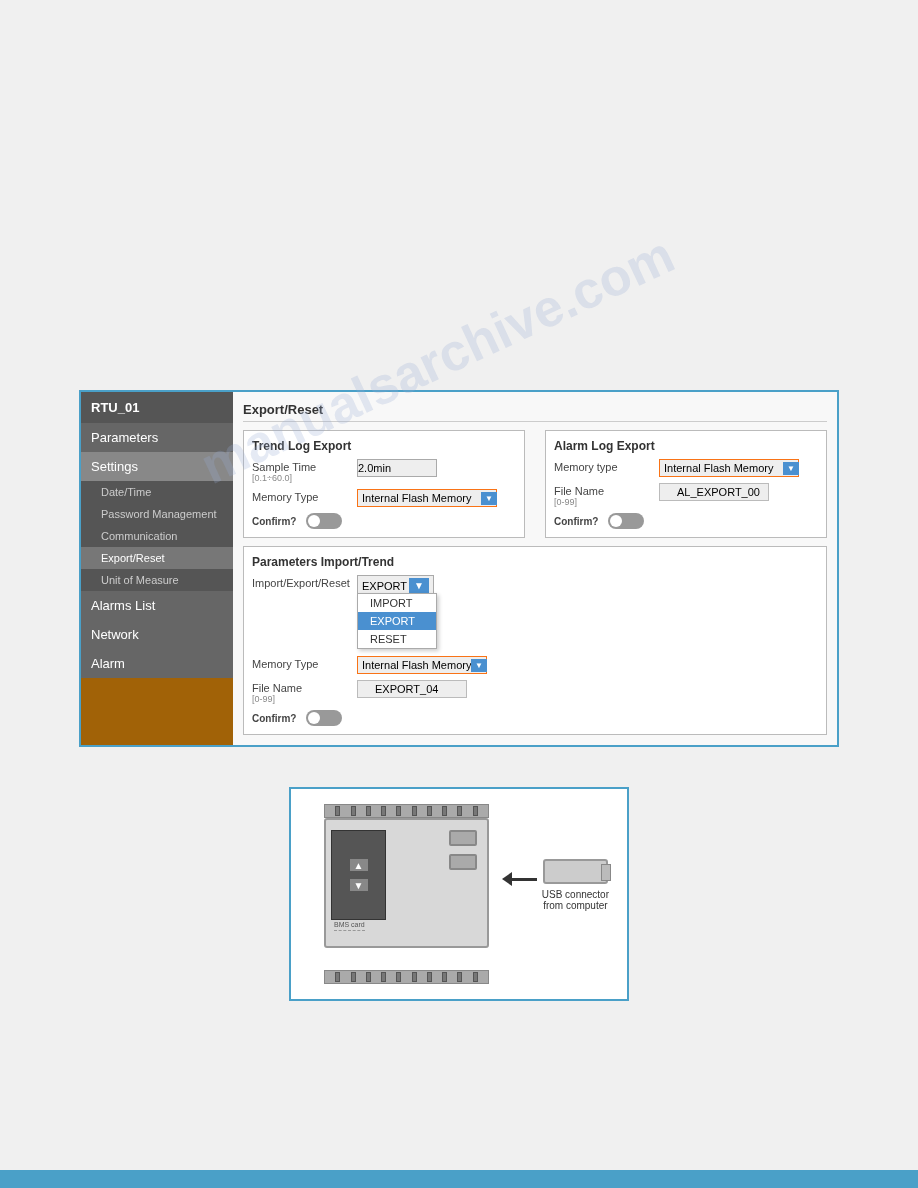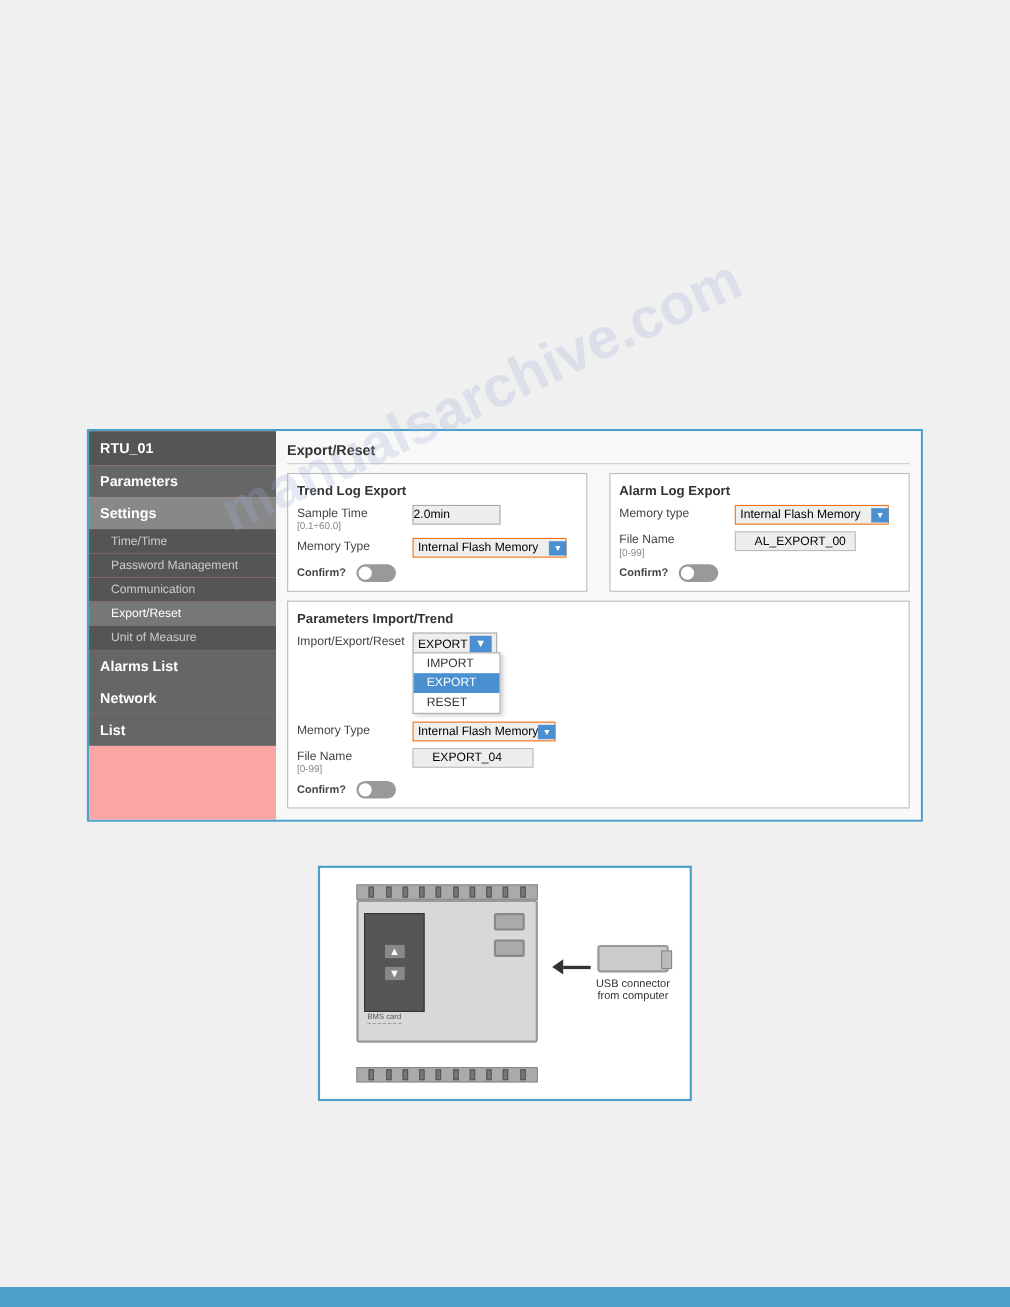--- a/index.html
+++ b/index.html
@@ -43,39 +43,39 @@
       width: 760px;
       margin-top: 390px;
       border: 2px solid #4aa0c8;
       background: #fff;
       display: flex;
       flex-direction: row;
     }
 
     
     .sidebar {
-      width: 170px;
-      background: #fca5a5;
+      width: 152px;
+      background: #a16207;
       flex-shrink: 0;
     }
 
     .sidebar-title {
       background: #555;
       color: #fff;
       padding: 8px 10px;
       font-size: 13px;
       font-weight: bold;
     }
 
     .sidebar-section {
       background: #666;
       color: #fff;
       padding: 7px 10px;
       font-size: 13px;
-      font-weight: bold;
+      font-weight: normal;
       cursor: pointer;
     }
 
     .sidebar-item {
       background: #555;
       color: #ccc;
       padding: 5px 10px 5px 20px;
       font-size: 11px;
       cursor: pointer;
     }
@@ -313,28 +313,28 @@
 <div class="page-wrapper">
 
   <div class="watermark">manualsarchive.com</div>
 
   <div class="ui-panel">
 
     <div class="sidebar">
       <div class="sidebar-title">RTU_01</div>
       <div class="sidebar-section">Parameters</div>
       <div class="sidebar-section active">Settings</div>
-      <div class="sidebar-item">Time/Time</div>
+      <div class="sidebar-item">Date/Time</div>
       <div class="sidebar-item">Password Management</div>
       <div class="sidebar-item">Communication</div>
       <div class="sidebar-item active">Export/Reset</div>
       <div class="sidebar-item">Unit of Measure</div>
       <div class="sidebar-section">Alarms List</div>
       <div class="sidebar-section">Network</div>
-      <div class="sidebar-section">List</div>
+      <div class="sidebar-section">Alarm</div>
     </div>
 
     <div class="main-content">
       <div class="content-title">Export/Reset</div>
 
       <div class="panels-row">
 
         <div class="panel-box">
           <div class="panel-title">Trend Log Export</div>
 

